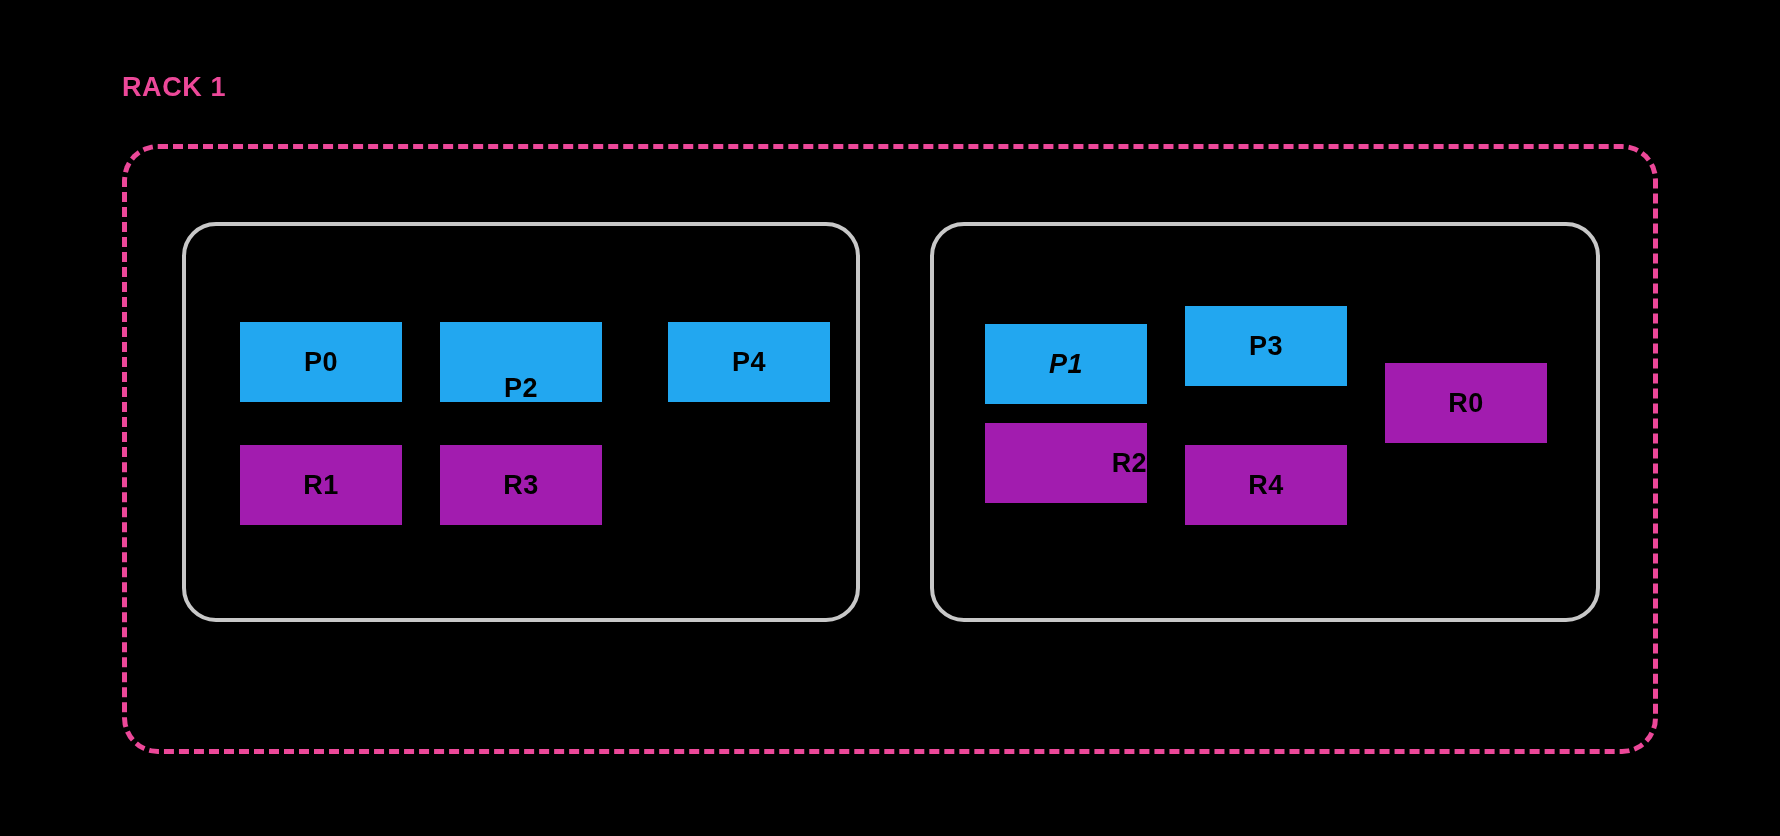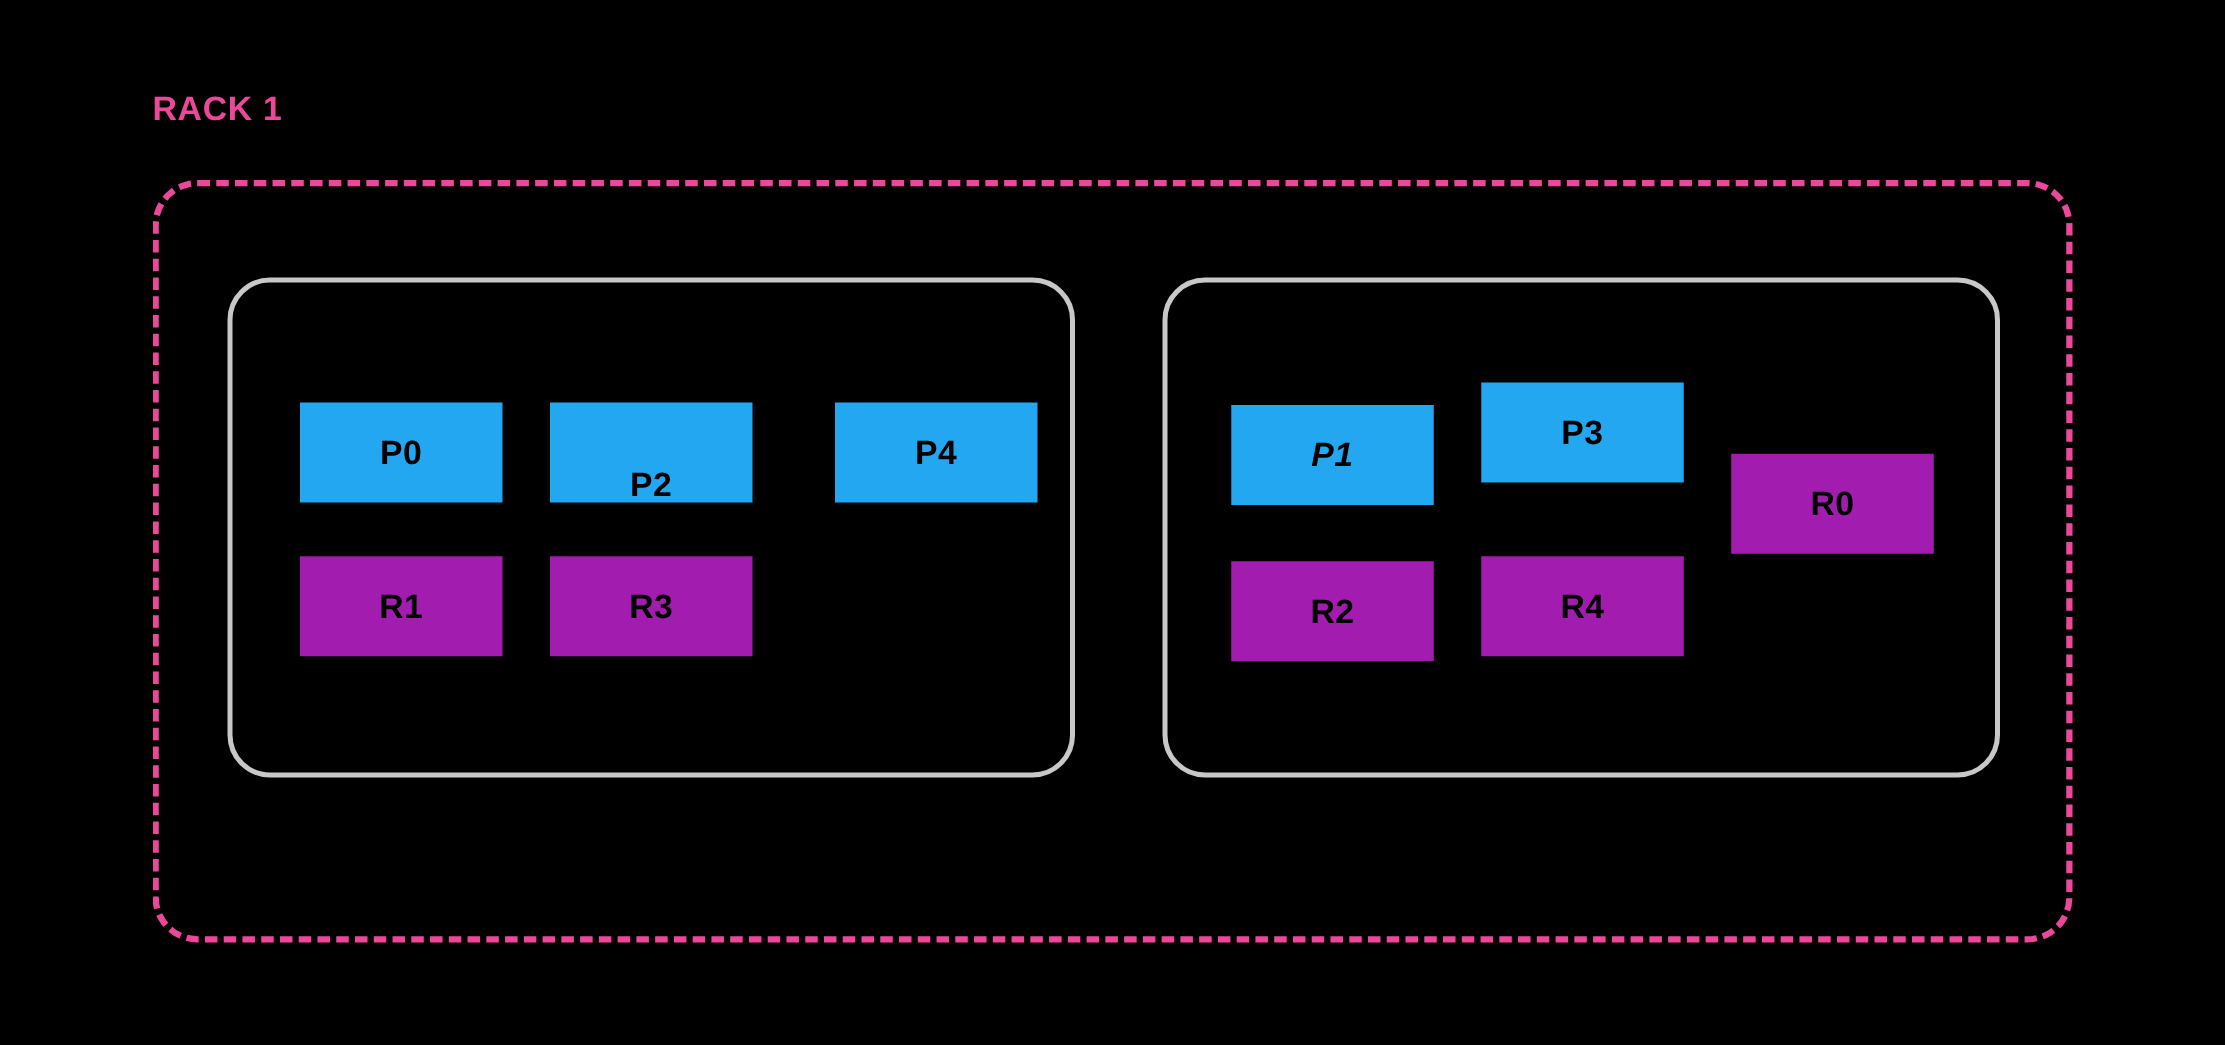--- a/index.html
+++ b/index.html
@@ -107,21 +107,21 @@
       </div>
       <div class="chip primary" style="left: 985px; top: 324px; font-style: italic;">
         <span>P1</span>
       </div>
       <div class="chip primary" style="left: 1185px; top: 306px;">
         <span>P3</span>
       </div>
       <div class="chip replica" style="left: 1385px; top: 363px;">
         <span>R0</span>
       </div>
-      <div class="chip replica" style="left: 985px; top: 449px;">
+      <div class="chip replica" style="left: 985px; top: 423px; justify-content: flex-end;">
         <span>R2</span>
       </div>
       <div class="chip replica" style="left: 1185px; top: 445px;">
         <span>R4</span>
       </div>
     </div>
 
 </div>
 
 </body></html>

